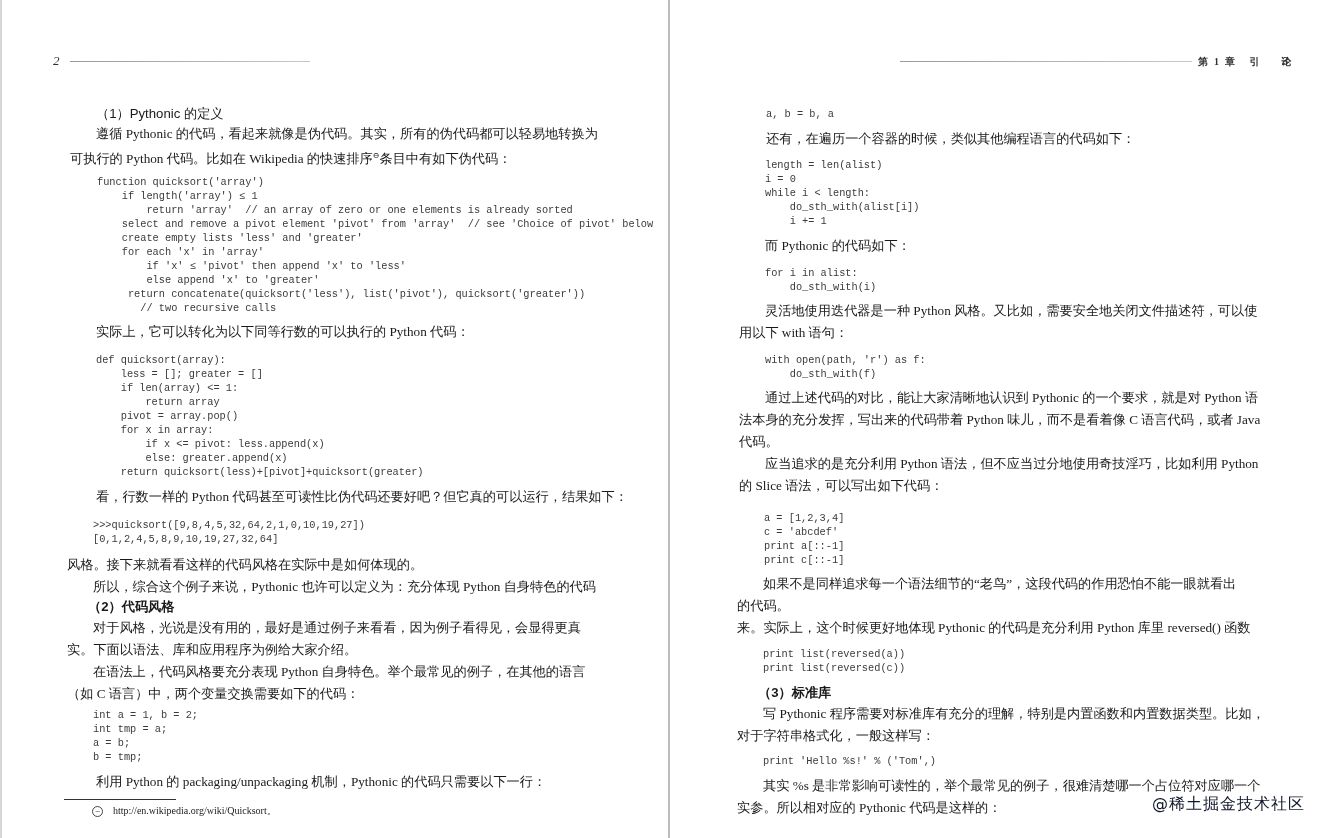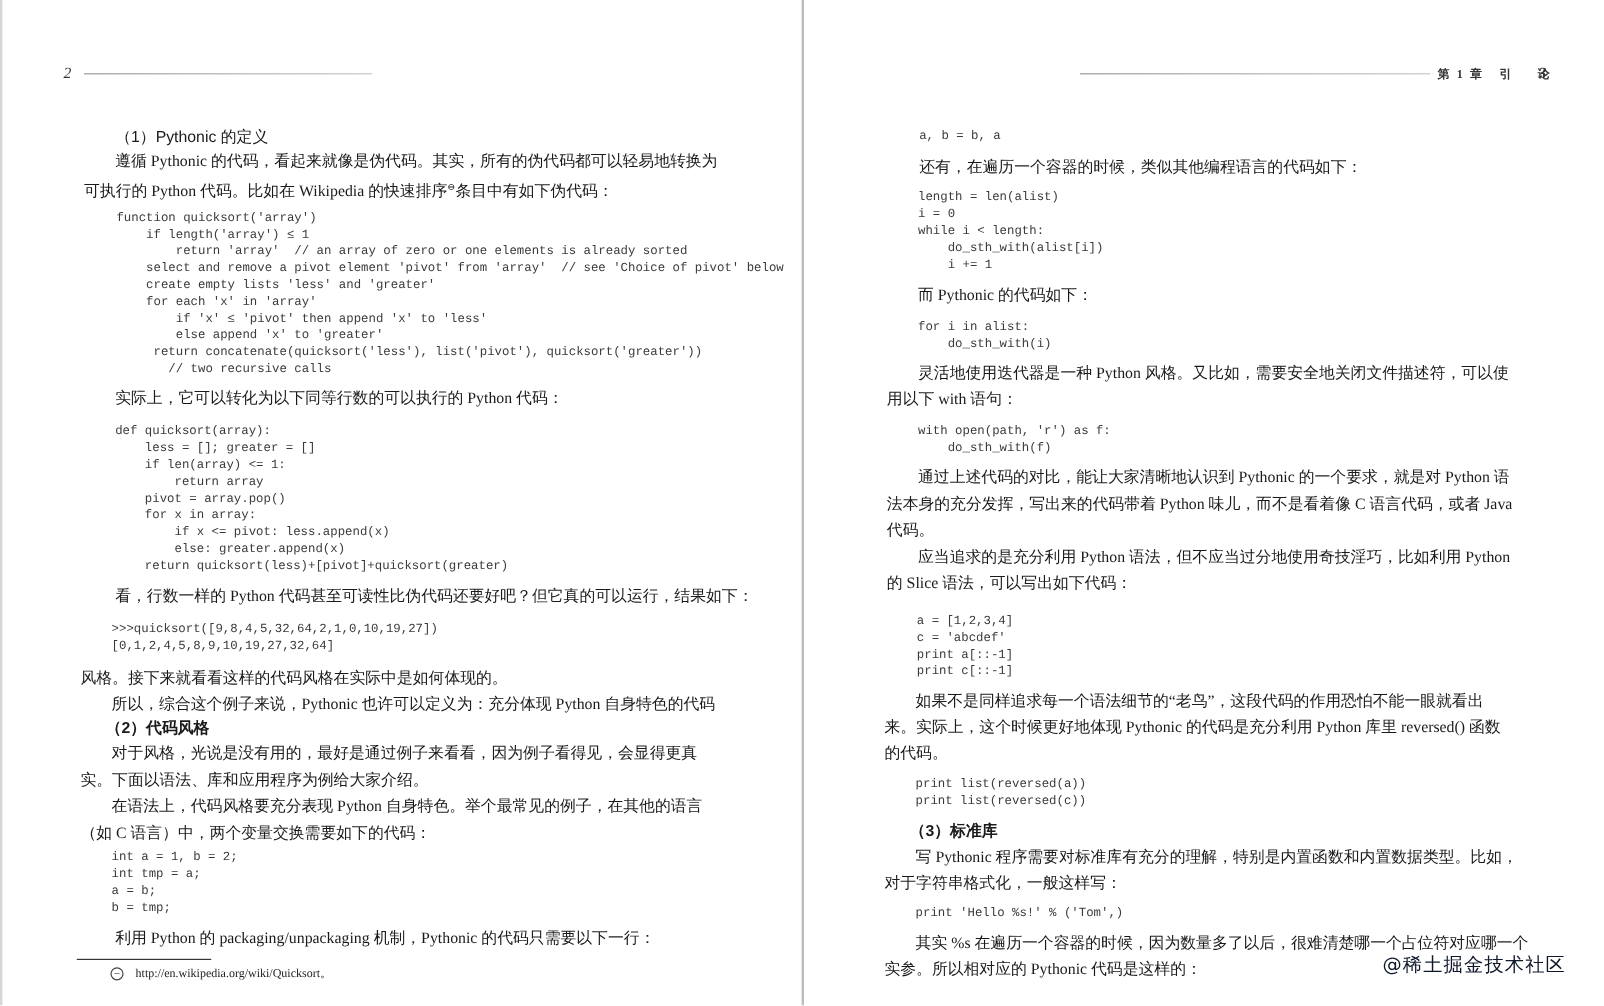--- a/index.html
+++ b/index.html
@@ -166,22 +166,22 @@
 
   <div class="block" style="left:94px;top:511px;">
     <pre class="code">a = [1,2,3,4]
 c = 'abcdef'
 print a[::-1]
 print c[::-1]</pre>
   </div>
 
   <div class="block" style="left:67px;top:573px;">
     <p class="p indent">如果不是同样追求每一个语法细节的“老鸟”，这段代码的作用恐怕不能一眼就看出</p>
+    <p class="p">的代码。</p>
     <p class="p">来。实际上，这个时候更好地体现 Pythonic 的代码是充分利用 Python 库里 reversed() 函数</p>
-    <p class="p">的代码。</p>
   </div>
 
   <div class="block" style="left:93px;top:647px;">
     <pre class="code">print list(reversed(a))
 print list(reversed(c))</pre>
   </div>
 
   <div class="block" style="left:88px;top:682px;">
     <p class="h" style="font-weight:bold;">（3）标准库</p>
   </div>
@@ -189,18 +189,18 @@
   <div class="block" style="left:67px;top:703px;">
     <p class="p indent">写 Pythonic 程序需要对标准库有充分的理解，特别是内置函数和内置数据类型。比如，</p>
     <p class="p">对于字符串格式化，一般这样写：</p>
   </div>
 
   <div class="block" style="left:93px;top:754px;">
     <pre class="code">print 'Hello %s!' % ('Tom',)</pre>
   </div>
 
   <div class="block" style="left:67px;top:775px;">
-    <p class="p indent">其实 %s 在遍历一个容器的时候，因为数量多了以后，很难清楚哪一个占位符对应哪一个</p>
+    <p class="p indent">其实 %s 是非常影响可读性的，举个最常见的例子，很难清楚哪一个占位符对应哪一个</p>
     <p class="p">实参。所以相对应的 Pythonic 代码是这样的：</p>
   </div>
 </div>
 
 <div class="watermark">@稀土掘金技术社区</div>
 
 </body></html>

